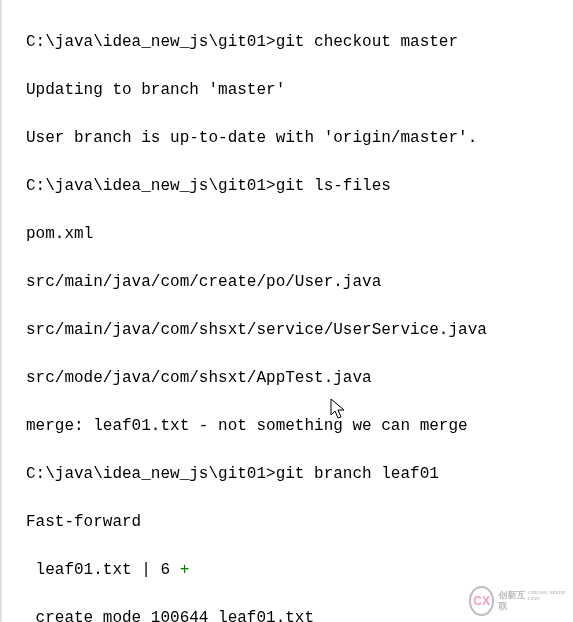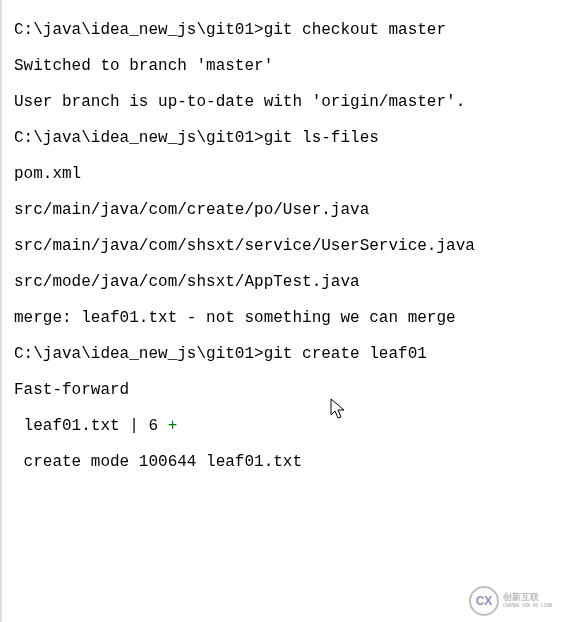--- a/index.html
+++ b/index.html
@@ -16,21 +16,21 @@
       overflow: hidden;
     }
     .terminal {
       padding: 10px 8px;
       border-left: 2px solid #e0e0e0;
       height: 100%;
       box-sizing: border-box;
     }
     .line {
       white-space: pre;
-      margin: 4px;
+      margin: 16px;
     }
     .plus {
       color: #008000;
     }
     .cursor-arrow {
       position: absolute;
       left: 330px;
       top: 398px;
       pointer-events: none;
     }
@@ -48,51 +48,51 @@
     .watermark-logo {
       width: 26px;
       height: 26px;
       border: 2px solid #888;
       border-radius: 50%;
       position: relative;
       display: flex;
       align-items: center;
       justify-content: center;
       font-weight: bold;
-      color: #4c1d95;
+      color: #ec4899;
       font-size: 12px;
       font-family: Arial, sans-serif;
     }
     .watermark-text {
       display: flex;
-      flex-direction: column;
-      font-family: Liberation Mono, monospace;
+      flex-direction: row;
+      font-family: Liberation Serif, serif;
       font-size: 9px;
       line-height: 1.2;
       color: #888;
       font-weight: bold;
     }
   </style>
 </head>
 <body>
 
 <div class="terminal">
   <div class="line"><span>C:\java\idea_new_js\git01&gt;</span><span>git checkout master</span></div>
-  <div class="line">Switched to branch 'master'</div>
+  <div class="line">Updating to branch 'master'</div>
   <div class="line">User branch is up-to-date with 'origin/master'.</div>
   <div class="line"></div>
   <div class="line"><span>C:\java\idea_new_js\git01&gt;</span><span>git ls-files</span></div>
   <div class="line">pom.xml</div>
   <div class="line">src/main/java/com/create/po/User.java</div>
   <div class="line">src/main/java/com/shsxt/service/UserService.java</div>
   <div class="line">src/mode/java/com/shsxt/AppTest.java</div>
   <div class="line"></div>
   <div class="line">merge: leaf01.txt - not something we can merge</div>
   <div class="line"></div>
-  <div class="line"><span>C:\java\idea_new_js\git01&gt;</span><span>git create leaf01</span></div>
+  <div class="line"><span>C:\java\idea_new_js\git01&gt;</span><span>git branch leaf01</span></div>
   <div class="line">Fast-forward</div>
   <div class="line"><span> leaf01.txt | 6 </span><span class="plus">+</span></div>
   <div class="line"> create mode 100644 leaf01.txt</div>
 </div>
 
 <svg class="cursor-arrow" width="18" height="24" viewBox="0 0 18 24">
   <path d="M1 1 L1 17 L5 13 L8 20 L11 19 L8 12 L14 12 Z" fill="#ffffff" stroke="#000000" stroke-width="1"></path>
 </svg>
 
 <div class="watermark">

